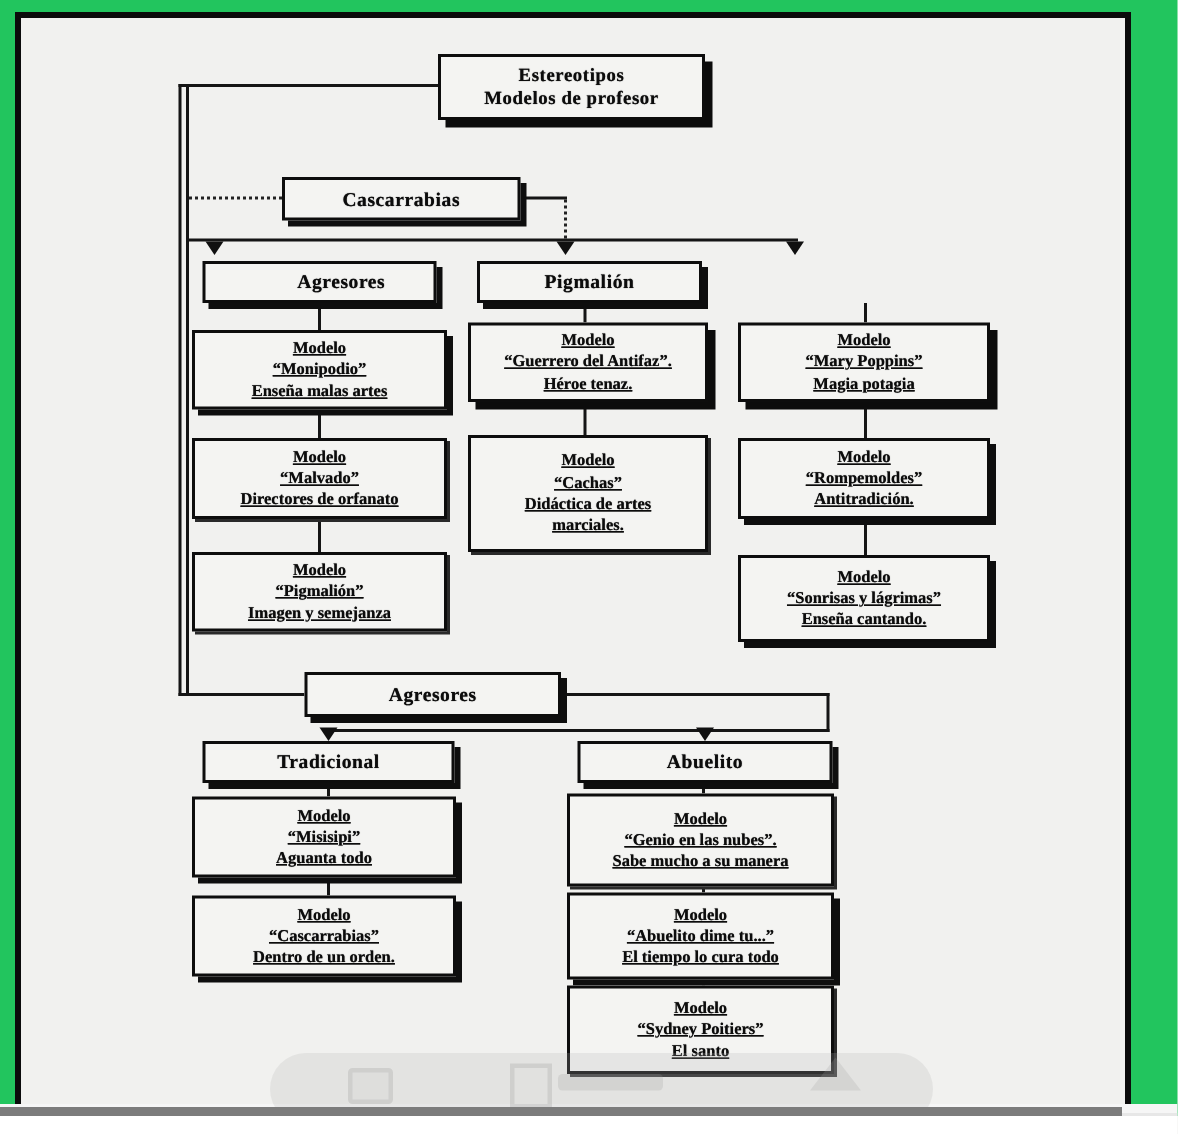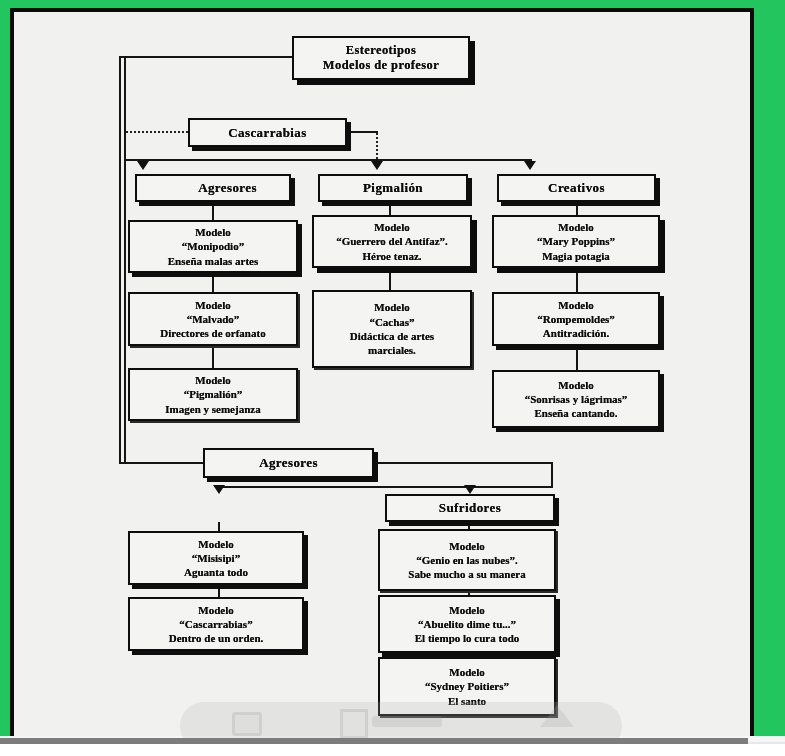--- a/index.html
+++ b/index.html
@@ -12,21 +12,21 @@
     border:4px solid #0b0b0b;border-bottom:none;background:#f1f1ef;box-sizing:border-box;
   }
   .bottom-strip{position:absolute;left:0;top:736px;width:785px;height:20px;background:#f6f6f6;}
   .shadow-bar{position:absolute;left:0;top:738px;width:748px;height:13px;background:#7c7c7c;z-index:8;}
   .box{
     position:absolute;box-sizing:border-box;border:2px solid #0d0d0d;background:#f4f4f2;
     display:flex;align-items:center;justify-content:center;text-align:center;
     white-space:pre-line;z-index:3;
   }
   .hdr{font-weight:bold;font-size:13px;letter-spacing:.4px;text-shadow:0 0 .6px rgba(0,0,0,.85);}
-  .model{font-weight:bold;font-size:11px;line-height:1.3;text-shadow:0 0 .5px rgba(0,0,0,.8);}
+  .model{font-weight:bold;font-size:11px;line-height:1.3;text-shadow:0 0 .5px rgba(0,0,0,.8);text-decoration:underline;}
   .sh5{box-shadow:5px 5px 0 #0c0c0c;}
   .sh4{box-shadow:4px 4px 0 #0e0e0e;}
   .sh2{box-shadow:2px 2px 0 #2a2a2a;}
   .hline,.vline{position:absolute;background:#151515;z-index:2;}
   .hline{height:2px;}
   .vline{width:2px;}
   .dot-h{position:absolute;border-top:2px dotted #222;height:0;z-index:2;}
   .dot-v{position:absolute;border-left:2px dotted #222;width:0;z-index:2;}
   .arr{
     position:absolute;width:0;height:0;z-index:3;
@@ -86,21 +86,20 @@
   <div class="vline" style="left:468px;top:591px;height:4px;"></div>
   <div class="vline" style="left:468px;top:653px;height:4px;"></div>
 
   <div class="box hdr sh5" style="left:292px;top:36px;width:178px;height:44px;font-size:12.5px;">Estereotipos
 Modelos de profesor</div>
 
   <div class="box hdr sh4" style="left:188px;top:118px;width:159px;height:29px;">Cascarrabias</div>
 
   <div class="box hdr sh4" style="left:135px;top:174px;width:156px;height:28px;padding-left:29px;">Agresores</div>
   <div class="box hdr sh4" style="left:318px;top:174px;width:150px;height:28px;">Pigmalión</div>
-  <div class="box hdr sh4" style="left:497px;top:174px;width:159px;height:28px;">Creativos</div>
 
   <div class="box model sh4" style="left:128px;top:220px;width:170px;height:53px;">Modelo
 “Monipodio”
 Enseña malas artes</div>
   <div class="box model sh2" style="left:128px;top:292px;width:170px;height:54px;">Modelo
 “Malvado”
 Directores de orfanato</div>
   <div class="box model sh2" style="left:128px;top:368px;width:170px;height:53px;">Modelo
 “Pigmalión”
 Imagen y semejanza</div>
@@ -118,21 +117,22 @@
 Magia potagia</div>
   <div class="box model sh4" style="left:492px;top:292px;width:168px;height:54px;">Modelo
 “Rompemoldes”
 Antitradición.</div>
   <div class="box model sh4" style="left:492px;top:370px;width:168px;height:58px;">Modelo
 “Sonrisas y lágrimas”
 Enseña cantando.</div>
 
   <div class="box hdr sh4" style="left:203px;top:448px;width:171px;height:30px;">Agresores</div>
 
-  <div class="box hdr sh4" style="left:385px;top:494px;width:170px;height:28px;">Sufridores</div>
+  <div class="box hdr sh4" style="left:135px;top:494px;width:168px;height:28px;">Tradicional</div>
+  <div class="box hdr sh4" style="left:385px;top:494px;width:170px;height:28px;">Abuelito</div>
 
   <div class="box model sh4" style="left:128px;top:531px;width:176px;height:54px;">Modelo
 “Misisipi”
 Aguanta todo</div>
   <div class="box model sh4" style="left:128px;top:597px;width:176px;height:54px;">Modelo
 “Cascarrabias”
 Dentro de un orden.</div>
 
   <div class="box model sh2" style="left:378px;top:529px;width:178px;height:62px;">Modelo
 “Genio en las nubes”.

